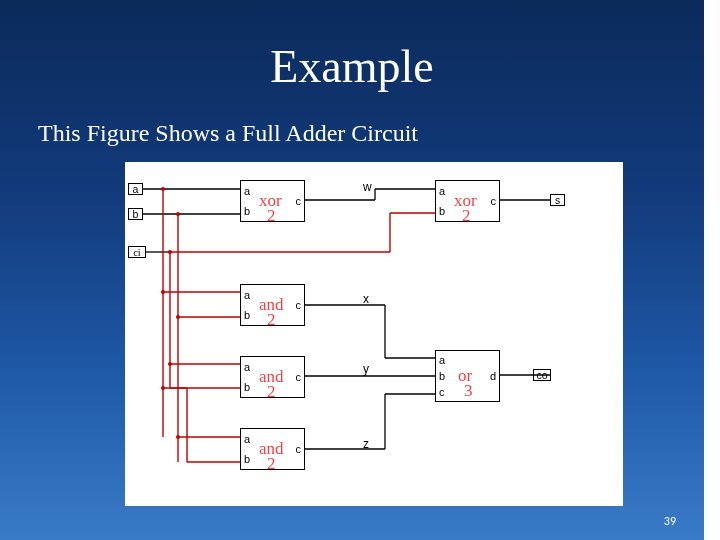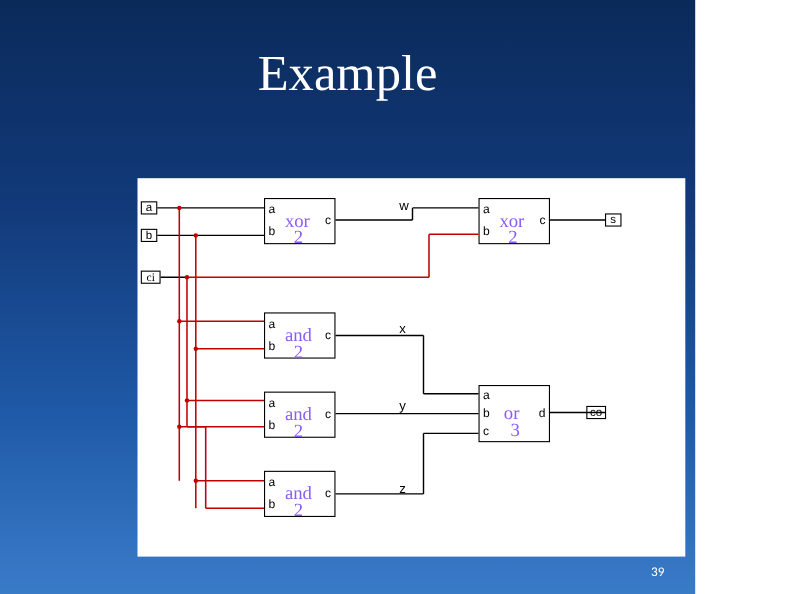--- a/index.html
+++ b/index.html
@@ -4,21 +4,21 @@
 <style>
   html, body {
     margin: 0;
     padding: 0;
     width: 720px;
     height: 540px;
     overflow: hidden;
     font-family: "Times New Roman", Times, serif;
   }
   .slide {
-    width: 632px;
+    width: 704px;
     height: 540px;
     background: linear-gradient(to bottom, #0a2a5a 0%, #123a7a 35%, #1f5aa8 70%, #3a7bc8 100%);
     position: relative;
   }
   .title {
     position: absolute;
     top: 40px;
     left: 0;
     right: 0;
     text-align: center;
@@ -52,21 +52,21 @@
   }
   .gate {
     position: absolute;
     border: 1.5px solid #000;
     background: #fff;
     box-sizing: border-box;
   }
   .gate-label {
     position: absolute;
     font-size: 17px;
-    color: #8b5cf6;
+    color: #ef4444;
     white-space: nowrap;
     line-height: 15px;
   }
   .port-label {
     position: absolute;
     font-size: 11px;
     color: #000;
     font-family: Arial, sans-serif;
   }
   .pin-box {
@@ -88,20 +88,21 @@
     width: 498px;
     height: 344px;
   }
 </style>
 </head>
 <body>
 
 <div class="slide">
 
   <div class="title">Example</div>
+  <div class="subtitle">This Figure Shows a Full Adder Circuit</div>
 
   <div class="diagram">
 
     <div class="gate" style="left:115px; top:18px; width:65px; height:42px;">
       <span class="port-label" style="left:3px; top:4px;">a</span>
       <span class="port-label" style="left:3px; bottom:4px;">b</span>
       <span class="port-label" style="right:3px; top:14px;">c</span>
       <div class="gate-label" style="left:18px; top:12px;"><span>xor</span><br><span style="margin-left:8px;">2</span></div>
     </div>
 

